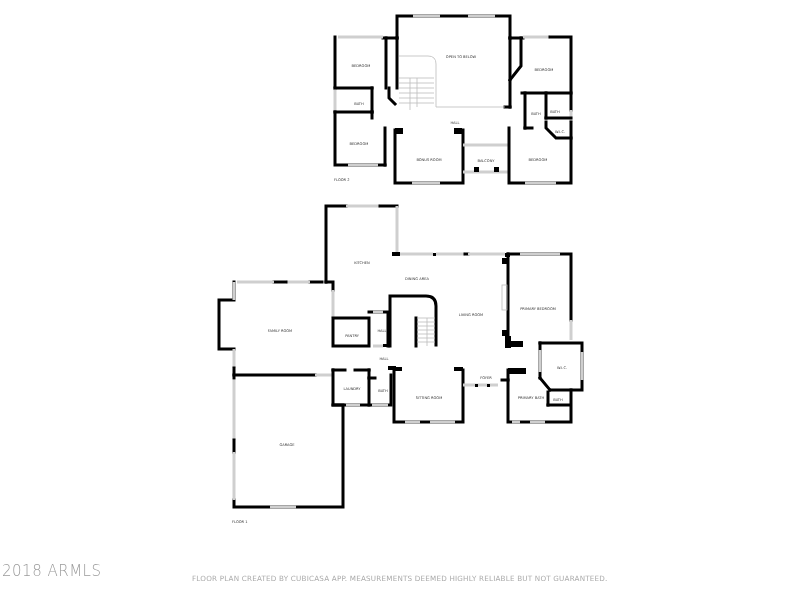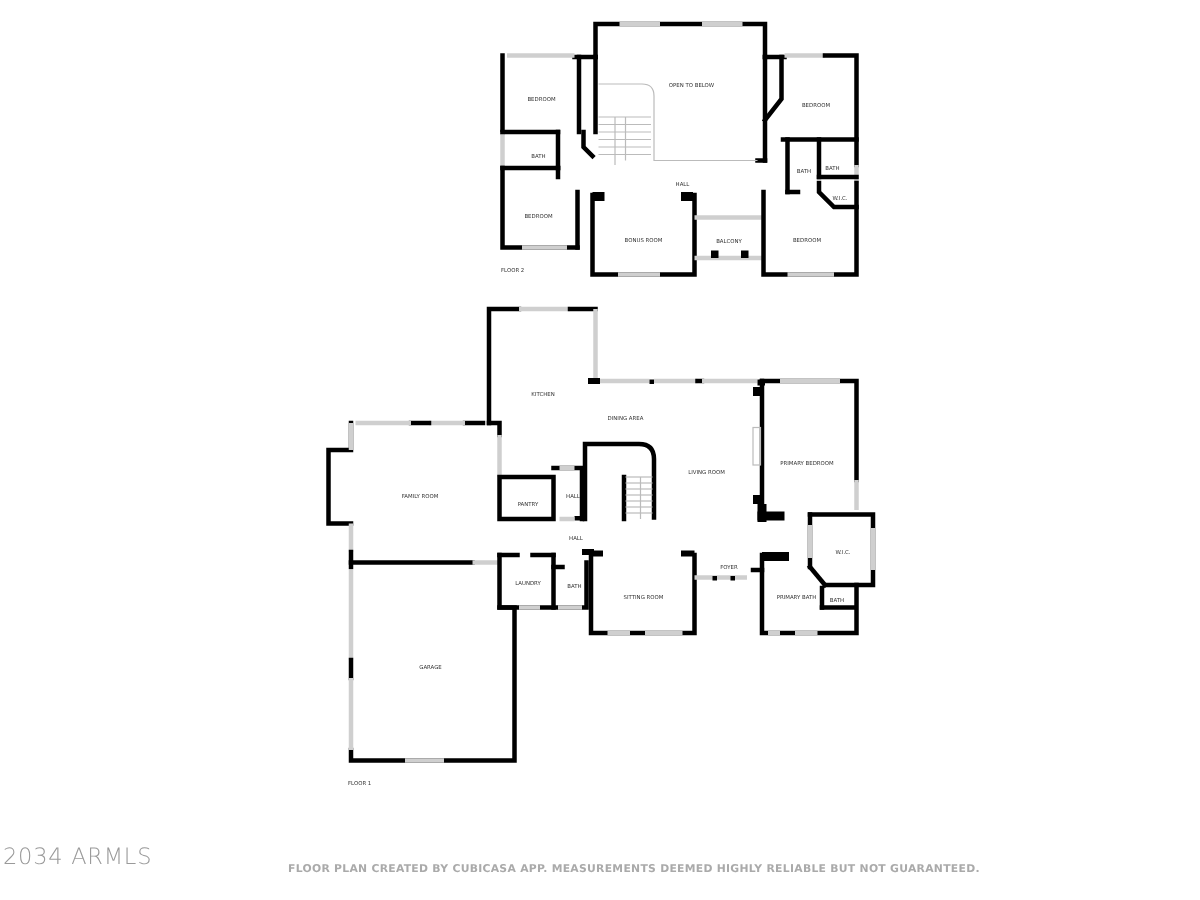--- a/index.html
+++ b/index.html
@@ -5,21 +5,21 @@
   html, body { margin: 0; padding: 0; background: #ffffff; }
   body { width: 800px; height: 600px; position: relative; overflow: hidden; font-family: "DejaVu Sans", sans-serif; }
   svg { position: absolute; left: 0; top: 0; }
   .room-label { font-family: "DejaVu Sans", sans-serif; font-size: 3.6px; fill: #333; text-anchor: middle; }
   .floor-label { font-family: "DejaVu Sans", sans-serif; font-size: 3.6px; fill: #333; }
   .wall { stroke: #000; stroke-width: 3; fill: none; stroke-linecap: square; }
   .win { stroke: #cfcfcf; stroke-width: 3; fill: none; }
   .stair { stroke: #bbb; stroke-width: 0.8; fill: none; }
   .blk { fill: #000; }
   .copyright { position: absolute; left: 2px; top: 562px; font-family: "DejaVu Sans", sans-serif; font-size: 15px; color: #9a9a9a; letter-spacing: 0.5px; font-weight: 300; }
-  .disclaimer { position: absolute; left: 192px; top: 574px; font-family: "DejaVu Sans", sans-serif; font-size: 7.2px; color: #aaaaaa; letter-spacing: 0.2px; white-space: nowrap; font-weight: bold; }
+  .disclaimer { position: absolute; left: 192px; top: 574px; font-family: "DejaVu Sans", sans-serif; font-size: 7.2px; color: #aaaaaa; letter-spacing: 0.2px; white-space: nowrap; }
 </style>
 </head>
 <body>
 
 <svg width="800" height="600" viewBox="0 0 800 600" xmlns="http://www.w3.org/2000/svg">
 
   <g>
 
     <polyline class="wall" points="397,38 397,16 510,16 510,38"></polyline>
     <line class="win" x1="413" y1="16" x2="440" y2="16"></line>
@@ -206,14 +206,14 @@
     <text class="room-label" x="383" y="392">BATH</text>
     <text class="room-label" x="429" y="399">SITTING ROOM</text>
     <text class="room-label" x="486" y="379">FOYER</text>
     <text class="room-label" x="531" y="399">PRIMARY BATH</text>
     <text class="room-label" x="558" y="401">BATH</text>
     <text class="room-label" x="287" y="446">GARAGE</text>
     <text class="floor-label" x="232" y="523">FLOOR 1</text>
   </g>
 </svg>
 
-<div class="copyright">2034 ARMLS</div>
+<div class="copyright">2018 ARMLS</div>
 <div class="disclaimer">FLOOR PLAN CREATED BY CUBICASA APP. MEASUREMENTS DEEMED HIGHLY RELIABLE BUT NOT GUARANTEED.</div>
 
 </body></html>

